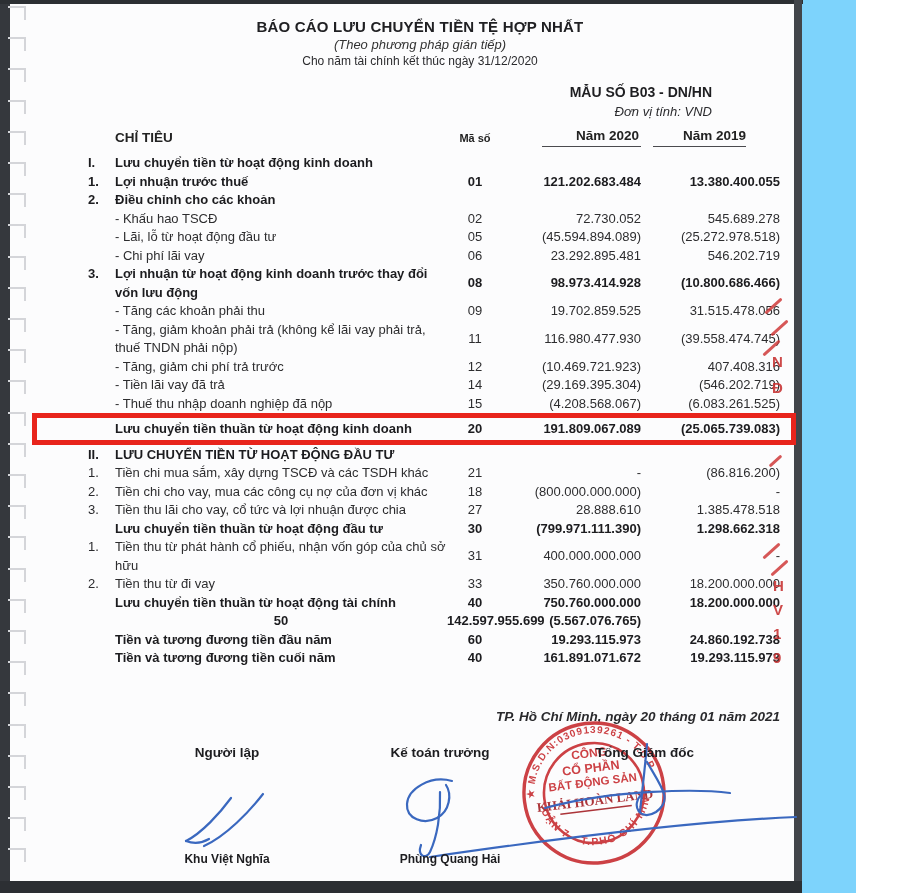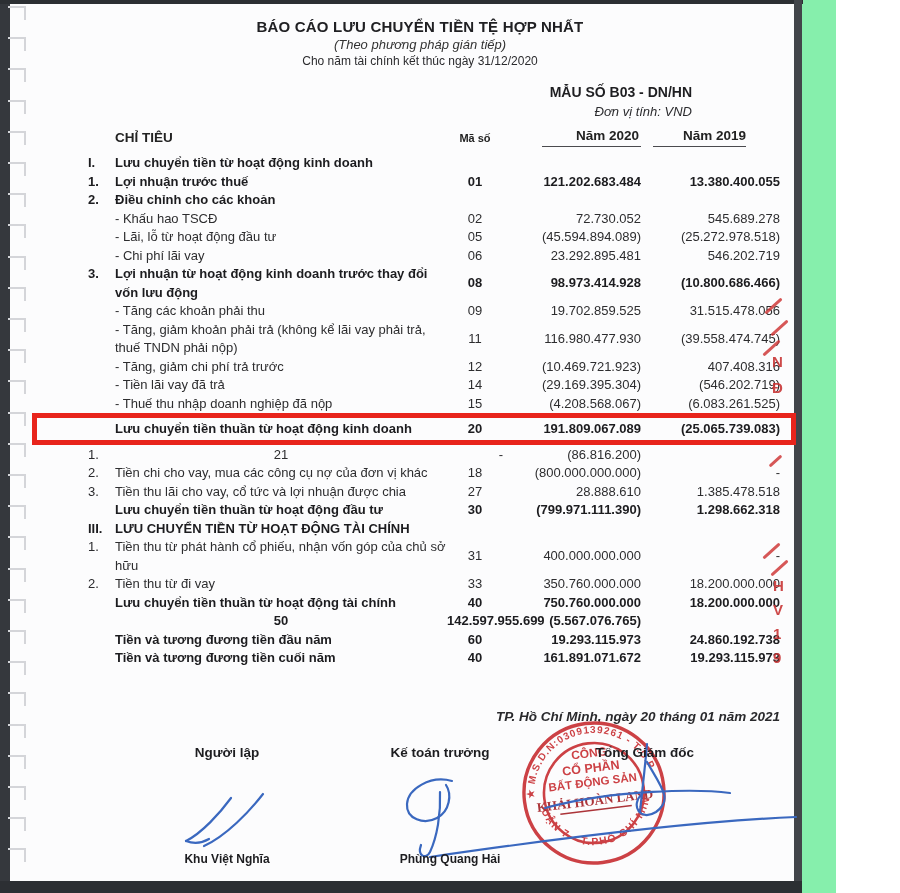--- a/index.html
+++ b/index.html
@@ -1,20 +1,21 @@
 <!DOCTYPE html>
 <html><head>
 <meta charset="utf-8">
 <style>
   html,body{margin:0;padding:0;background:#ffffff;}
   .canvas{
     position:relative;width:836px;height:893px;overflow:hidden;
-    background:#86efac;
+    background:#7dd3fc;
     font-family:"Liberation Sans", sans-serif;
     color:#2d2d2f;
+    padding-left:20px;
   }
   
   .edge-left{position:absolute;left:0;top:0;width:10px;height:893px;background:#35383d;}
   .edge-top{position:absolute;left:0;top:0;width:803px;height:4px;background:#2c2f33;}
   .edge-right-line{position:absolute;left:794px;top:0;width:8px;height:884px;background:#42454a;}
   .edge-bottom{position:absolute;left:0;top:881px;width:802px;height:12px;background:#2c2f33;}
   .page-bg{position:absolute;left:10px;top:3px;width:784px;height:878px;background:#fcfcfd;}
   
   .holes{position:absolute;left:7px;top:0;width:30px;height:880px;}
   .hole{position:absolute;left:1px;width:16px;height:12px;
@@ -212,22 +213,30 @@
           <span class="c-val">(4.208.568.067)</span>
           <span class="c-val">(6.083.261.525)</span>
         </div>
         <div class="trow bold highlight">
           <span class="c-pre"></span>
           <span class="c-label">Lưu chuyển tiền thuần từ hoạt động kinh doanh</span>
           <span class="c-code">20</span>
           <span class="c-val">191.809.067.089</span>
           <span class="c-val">(25.065.739.083)</span>
         </div>
+        <div class="trow bold">
+          <span class="c-pre">II.</span>
+          <span class="c-label">LƯU CHUYỂN TIỀN TỪ HOẠT ĐỘNG ĐẦU TƯ</span>
+          <span class="c-code"></span>
+          <span class="c-val"></span>
+          <span class="c-val"></span>
+        </div>
         <div class="trow">
           <span class="c-pre">1.</span>
+          <span class="c-label">Tiền chi mua sắm, xây dựng TSCĐ và các TSDH khác</span>
           <span class="c-code">21</span>
           <span class="c-val">-</span>
           <span class="c-val">(86.816.200)</span>
         </div>
         <div class="trow">
           <span class="c-pre">2.</span>
           <span class="c-label">Tiền chi cho vay, mua các công cụ nợ của đơn vị khác</span>
           <span class="c-code">18</span>
           <span class="c-val">(800.000.000.000)</span>
           <span class="c-val">-</span>
@@ -238,27 +247,20 @@
           <span class="c-code">27</span>
           <span class="c-val">28.888.610</span>
           <span class="c-val">1.385.478.518</span>
         </div>
         <div class="trow bold">
           <span class="c-pre"></span>
           <span class="c-label">Lưu chuyển tiền thuần từ hoạt động đầu tư</span>
           <span class="c-code">30</span>
           <span class="c-val">(799.971.111.390)</span>
           <span class="c-val">1.298.662.318</span>
-        </div>
-        <div class="trow bold">
-          <span class="c-pre">III.</span>
-          <span class="c-label">LƯU CHUYỂN TIỀN TỪ HOẠT ĐỘNG TÀI CHÍNH</span>
-          <span class="c-code"></span>
-          <span class="c-val"></span>
-          <span class="c-val"></span>
         </div>
         <div class="trow">
           <span class="c-pre">1.</span>
           <span class="c-label">Tiền thu từ phát hành cổ phiếu, nhận vốn góp của chủ sở hữu</span>
           <span class="c-code">31</span>
           <span class="c-val">400.000.000.000</span>
           <span class="c-val">-</span>
         </div>
         <div class="trow">
           <span class="c-pre">2.</span>

